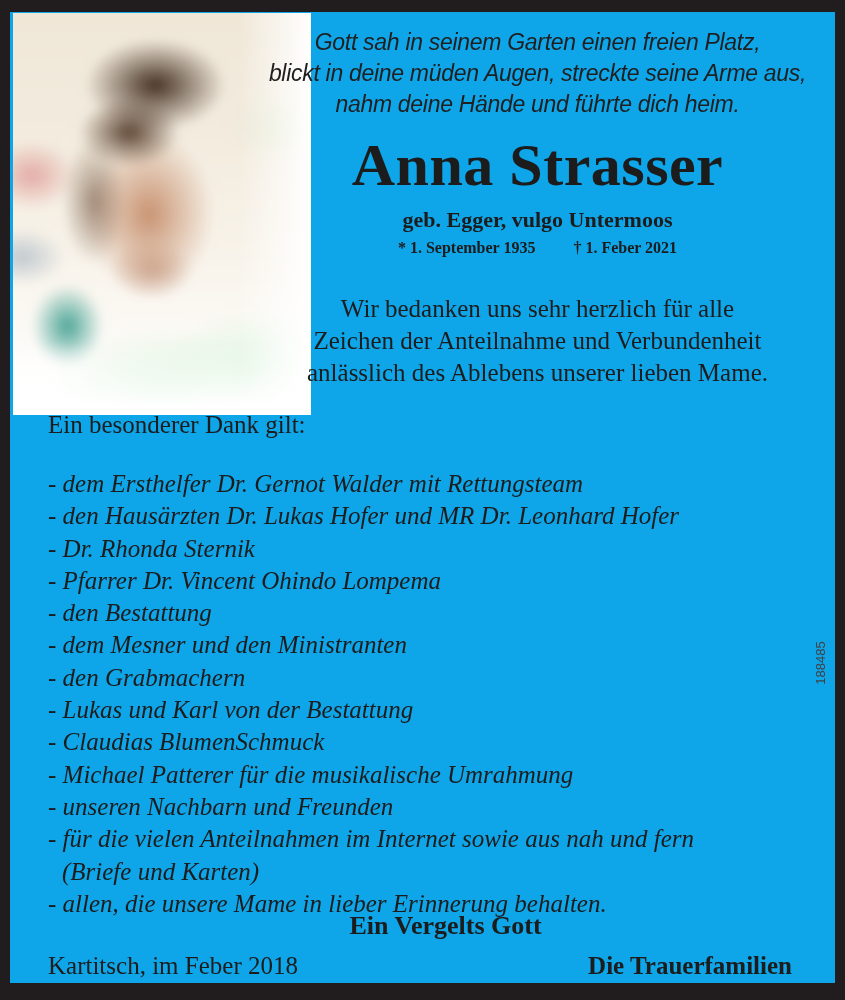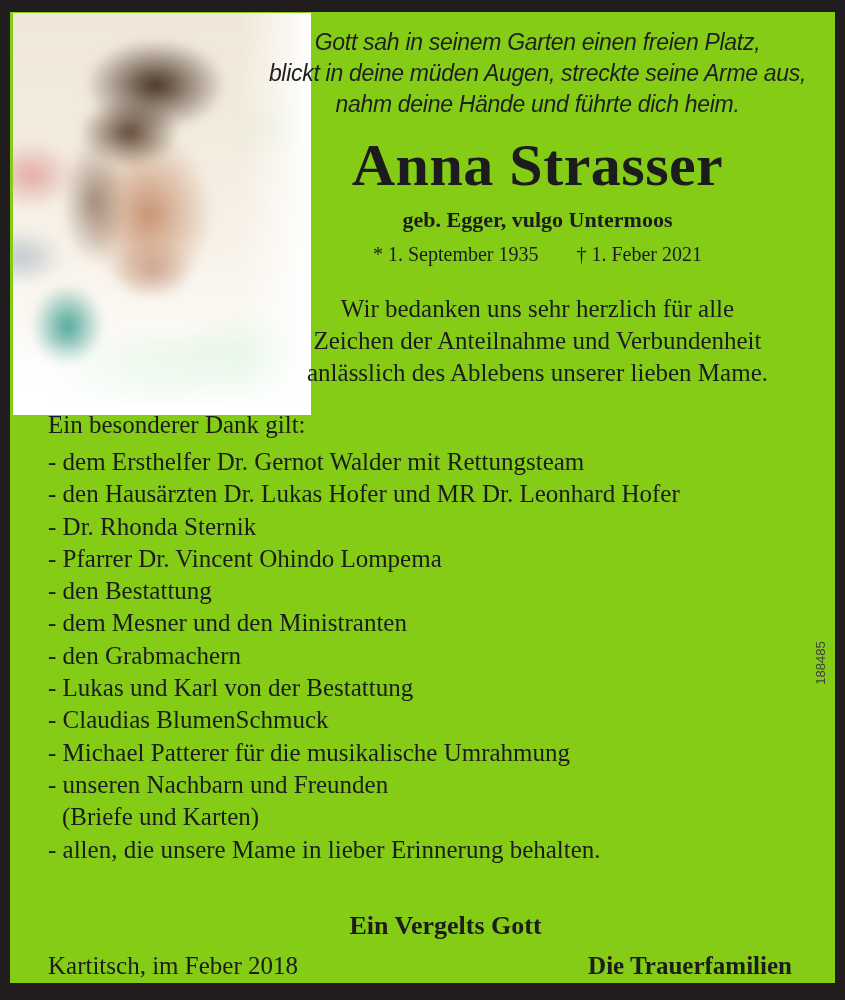--- a/index.html
+++ b/index.html
@@ -8,21 +8,21 @@
     font-family:"Liberation Serif",serif;
     color:#1c1c1c;
     background:#ffffff;
   }
   .page{
     position:relative;width:845px;height:1000px;
     background:#211d1e;overflow:hidden;
   }
   .paper{
     position:absolute;left:10px;top:12px;width:825px;height:971px;
-    background:#84cc16;overflow:hidden;
+    background:#0ea5e9;overflow:hidden;
   }
 
   
   .photo{position:absolute;left:3px;top:1px;width:298px;height:402px;overflow:hidden;}
   .photo-art{
     position:absolute;inset:-14px;
     filter:blur(5px);
     background:
       radial-gradient(ellipse 95px 62px at 48% 20%, rgba(62,41,27,.96), rgba(62,41,27,0) 74%),
       radial-gradient(ellipse 70px 48px at 40% 31%, rgba(78,52,34,.92), rgba(78,52,34,0) 72%),
@@ -52,27 +52,27 @@
     font-style:italic;
     font-size:23px;line-height:31px;
     color:#1f1f1f;letter-spacing:-0.3px;
   }
   .name{
     top:120px;
     font-size:60px;line-height:66px;font-weight:bold;
     letter-spacing:0.5px;
   }
   .birthname{top:194px;font-size:22px;line-height:27px;font-weight:bold;}
-  .dates{top:228px;font-size:20px;line-height:28px;font-weight:normal;}
+  .dates{top:222px;font-size:16px;line-height:28px;font-weight:bold;}
   .dates .death{margin-left:38px;}
   .intro{top:281px;font-size:25px;line-height:32px;}
 
   
   .dank-heading{position:absolute;left:38px;top:398px;font-size:25px;line-height:30px;}
-  .thanks-list{position:absolute;left:38px;top:434px;width:782px;}
+  .thanks-list{position:absolute;left:38px;top:456px;width:782px;font-style:italic;}
   .thanks-item{font-size:25px;line-height:32.3px;white-space:nowrap;}
   .thanks-item.indent{padding-left:14px;}
 
   
   .closing{position:absolute;left:0;top:899px;width:825px;text-align:center;
            font-size:26px;line-height:30px;font-weight:bold;padding-left:23px;}
   .place-date{position:absolute;left:38px;top:939px;font-size:25px;line-height:30px;}
   .signature{position:absolute;right:43px;top:939px;font-size:25px;line-height:30px;font-weight:bold;}
 
   
@@ -120,20 +120,21 @@
         <div class="thanks-item">- den Hausärzten Dr. Lukas Hofer und MR Dr. Leonhard Hofer</div>
         <div class="thanks-item">- Dr. Rhonda Sternik</div>
         <div class="thanks-item">- Pfarrer Dr. Vincent Ohindo Lompema</div>
         <div class="thanks-item">- den Bestattung</div>
         <div class="thanks-item">- dem Mesner und den Ministranten</div>
         <div class="thanks-item">- den Grabmachern</div>
         <div class="thanks-item">- Lukas und Karl von der Bestattung</div>
         <div class="thanks-item">- Claudias BlumenSchmuck</div>
         <div class="thanks-item">- Michael Patterer für die musikalische Umrahmung</div>
         <div class="thanks-item">- unseren Nachbarn und Freunden</div>
+        <div class="thanks-item">- für die vielen Anteilnahmen im Internet sowie aus nah und fern</div>
         <div class="thanks-item indent">(Briefe und Karten)</div>
         <div class="thanks-item">- allen, die unsere Mame in lieber Erinnerung behalten.</div>
       </div>
 
     <div class="closing">Ein Vergelts Gott</div>
     <div class="place-date">Kartitsch, im Feber 2018</div>
     <div class="signature">Die Trauerfamilien</div>
 
     <div class="ref-number">188485</div>
 

